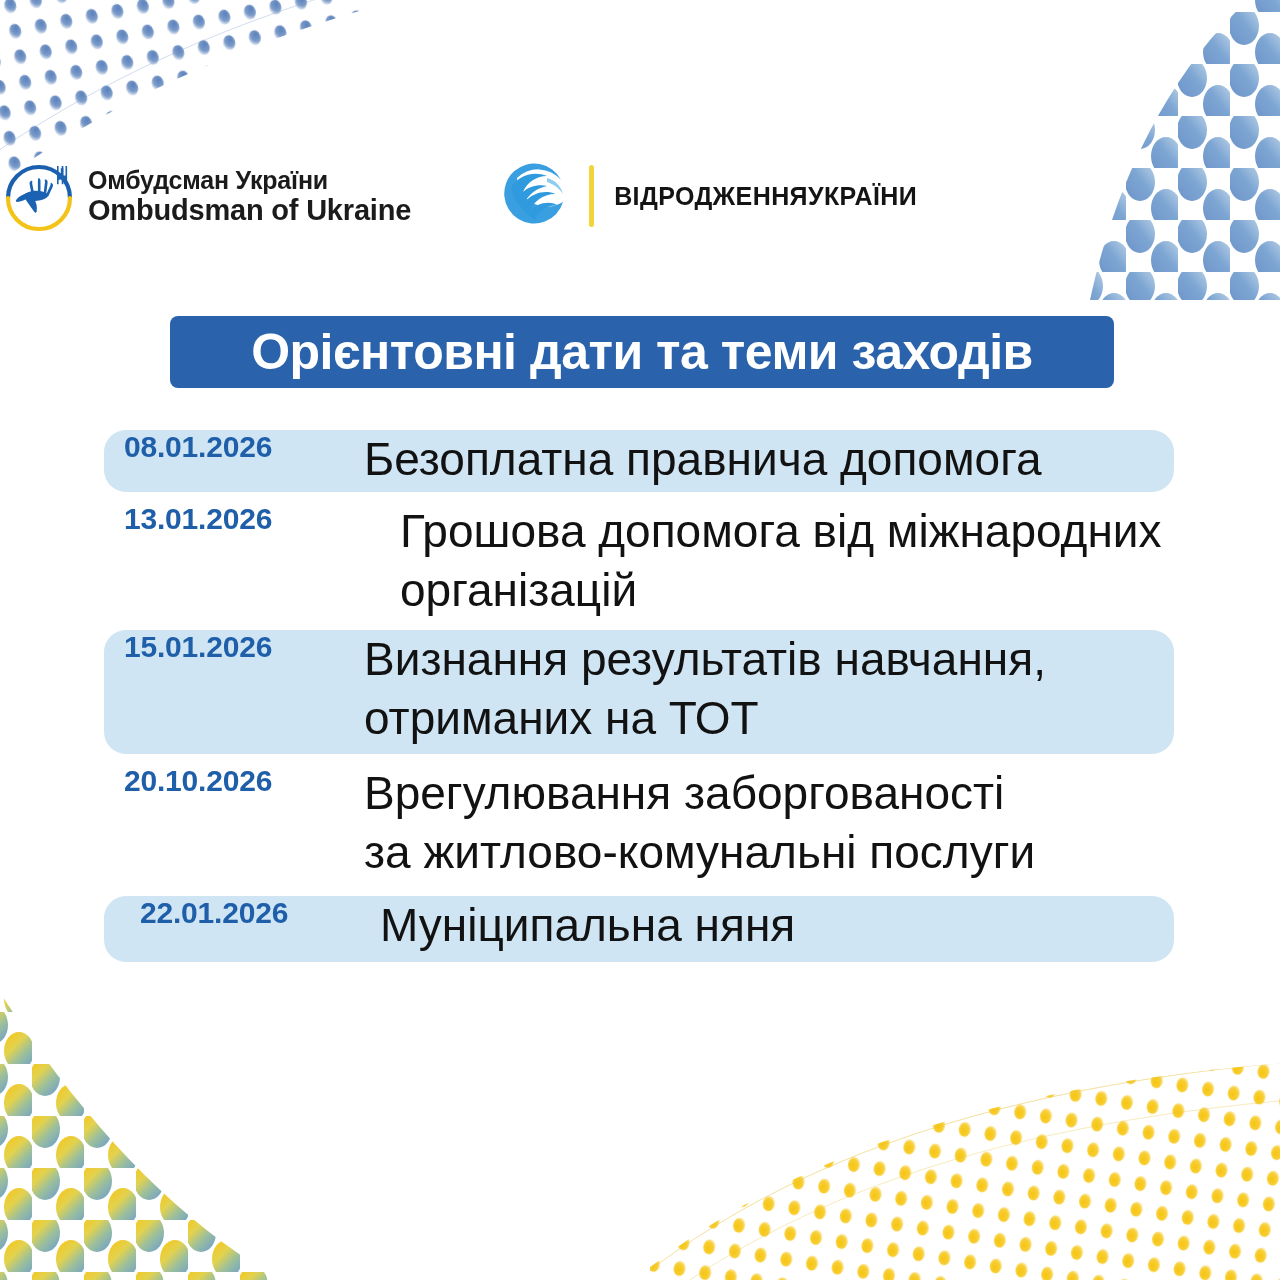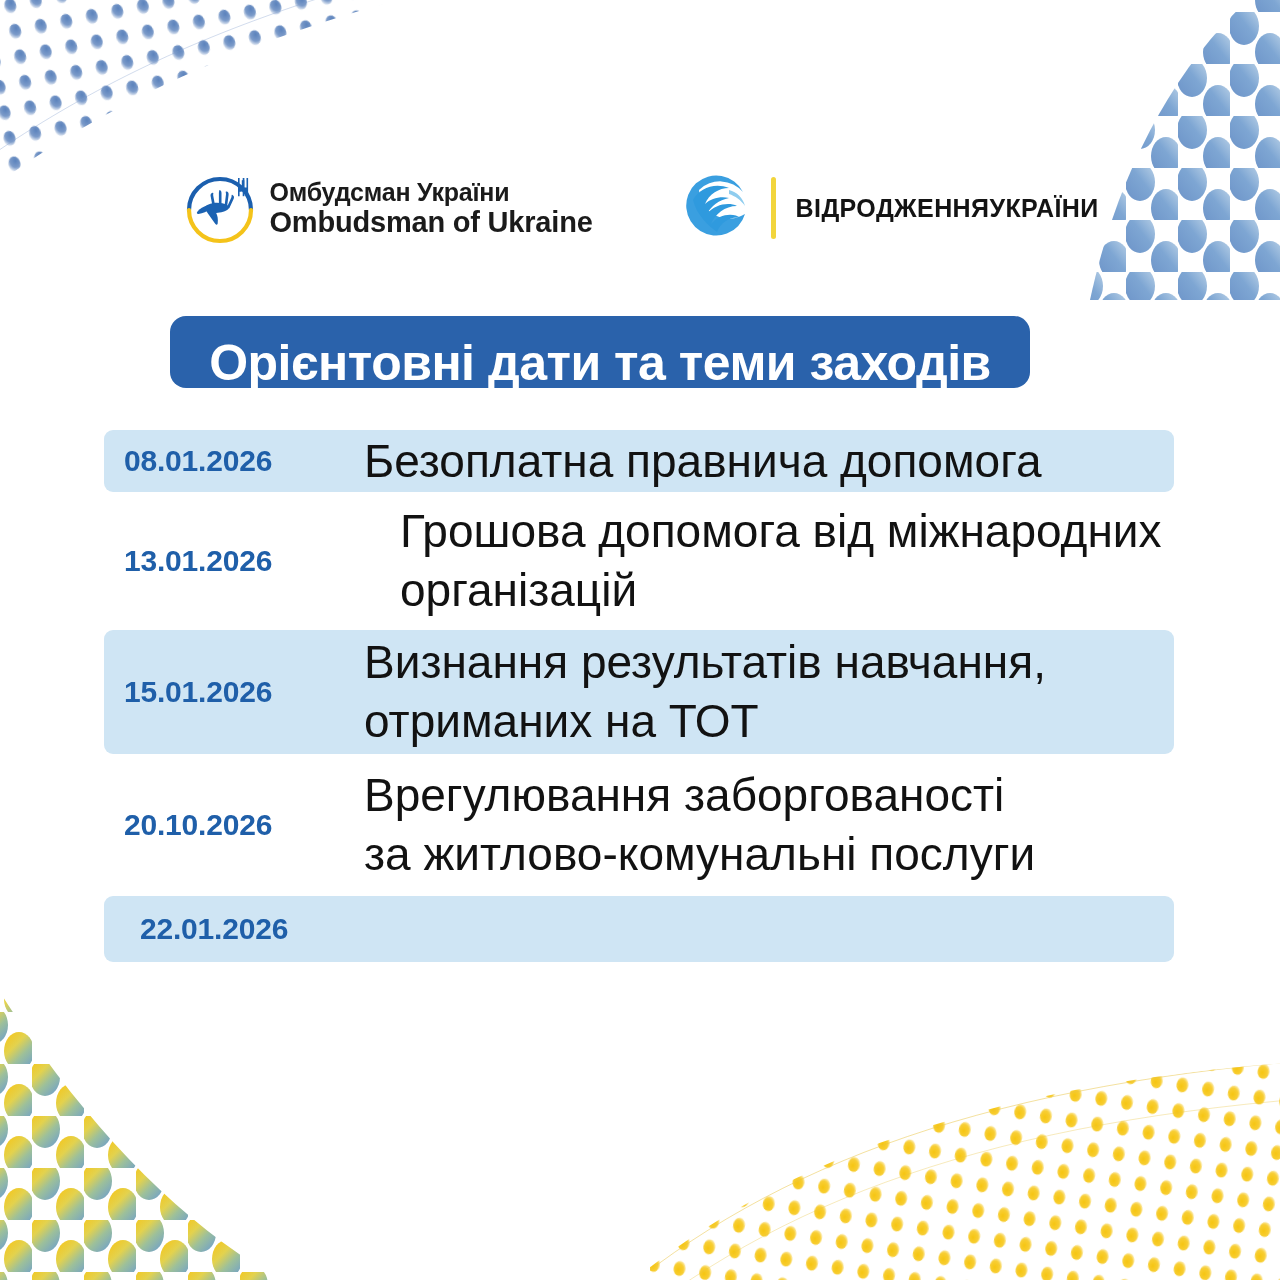--- a/index.html
+++ b/index.html
@@ -30,24 +30,23 @@
   }
   .deco-tl { left: -10px;  top: -30px;  width: 760px;  height: 260px; }
   .deco-tr { right: -20px; top: -40px;  width: 330px;  height: 340px; }
   .deco-bl { left: -20px;  bottom: -10px; width: 320px; height: 330px; }
   .deco-br { right: -10px; bottom: -20px; width: 640px; height: 260px; }
 
   
   .logo-bar {
     position: absolute;
     left: 0;
-    top: 170px;
+    top: 158px;
     width: 1280px;
     display: flex;
-    justify-content: center;
     align-items: center;
     gap: 86px;
   }
   .logo-block {
     display: flex;
     align-items: center;
   }
   .logo-mark {
     flex: 0 0 auto;
     width: 76px;
@@ -96,48 +95,48 @@
     color: #141414;
     letter-spacing: 0.4px;
     white-space: nowrap;
   }
 
   
   .title-banner {
     position: absolute;
     left: 170px;
     top: 316px;
-    width: 860px;
+    width: 944px;
     height: 72px;
     background: #2a62ab;
-    border-radius: 16px;
-    display: flex;
-    align-items: flex-end;
+    border-radius: 8px;
+    display: flex;
+    align-items: center;
     justify-content: center;
   }
   .title-banner .title-text {
     color: #ffffff;
     font-size: 50px;
     font-weight: 700;
     letter-spacing: -0.5px;
     white-space: nowrap;
     line-height: 1;
   }
 
   
   .schedule {
     position: absolute;
     left: 104px;
     top: 430px;
     width: 1070px;
   }
   .row {
     display: flex;
-    align-items: center;
-    border-radius: 9px;
+    align-items: flex-start;
+    border-radius: 22px;
     box-sizing: border-box;
     padding: 0 0 0 20px;
     margin-bottom: 10px;
   }
   .row.shaded {
     background: #cfe5f4;
   }
   .row.plain {
     background: transparent;
   }
@@ -325,17 +324,18 @@
     </div>
 
     <div class="row plain row-4">
       <div class="row-date">20.10.2026</div>
       <div class="row-topic">Врегулювання заборгованості
 за житлово-комунальні послуги</div>
     </div>
 
     <div class="row shaded row-5">
       <div class="row-date">22.01.2026</div>
+      <div class="row-topic">Муніципальна няня</div>
     </div>
 
   </div>
 
 </div>
 
 </body></html>

